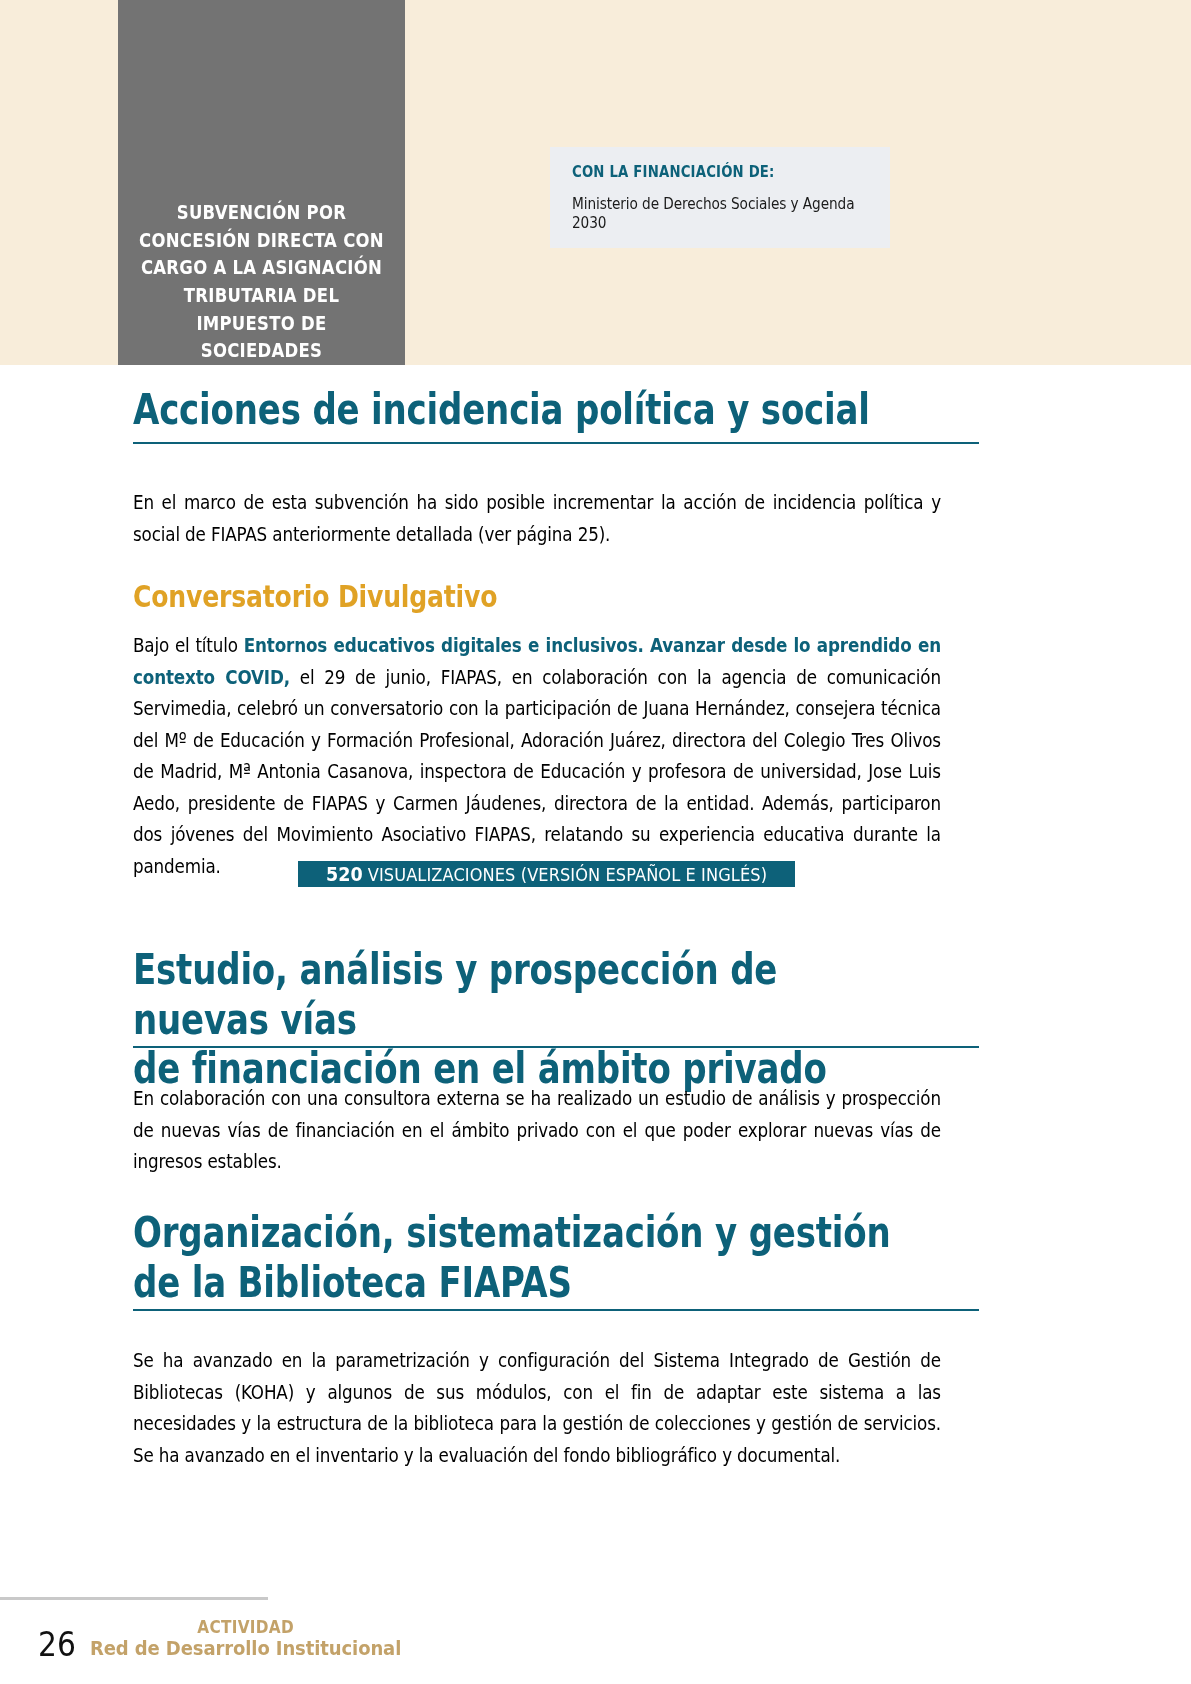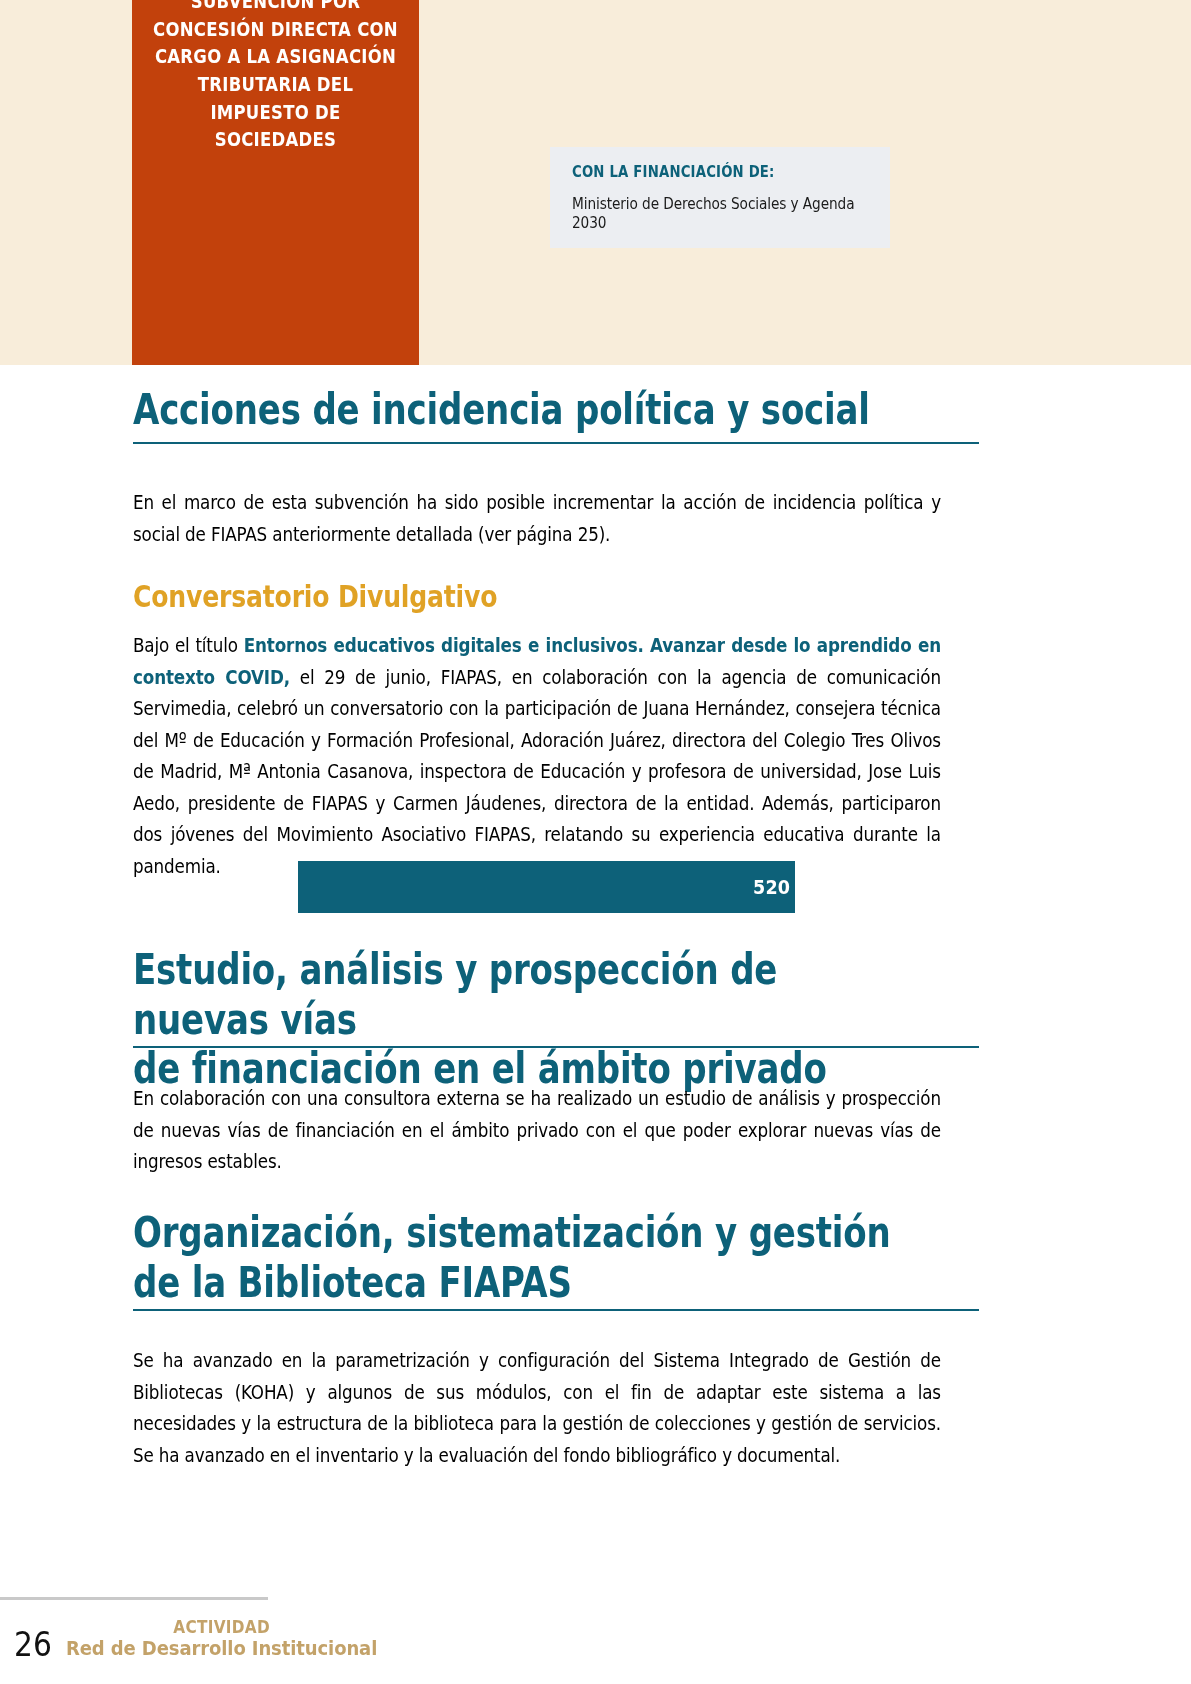--- a/index.html
+++ b/index.html
@@ -19,27 +19,27 @@
   .top-band {
     position: absolute;
     left: 0;
     top: 0;
     width: 1191px;
     height: 365px;
     background: #f8edda;
   }
   .grant-block {
     position: absolute;
-    left: 132px;
+    left: 118px;
     top: 0;
     width: 287px;
     height: 365px;
-    background: #c2410c;
+    background: #737373;
     display: flex;
-    align-items: flex-start;
+    align-items: flex-end;
     justify-content: center;
   }
   .grant-text {
     color: #ffffff;
     font-family: "DejaVu Sans Condensed", "Liberation Sans Narrow", "Liberation Sans", sans-serif;
     font-weight: bold;
     font-size: 19.5px;
     line-height: 1.42;
     letter-spacing: 0.3px;
     text-align: center;
@@ -129,25 +129,25 @@
 
   .hl {
     color: #0d6179;
     font-weight: bold;
   }
 
   .stat-banner {
     position: absolute;
     left: 298px;
     width: 497px;
-    height: 52px;
+    height: 26px;
     background: #0d6179;
     display: flex;
     align-items: center;
-    justify-content: flex-end;
+    justify-content: center;
     color: #ffffff;
     font-family: "DejaVu Sans Condensed", "Liberation Sans Narrow", "Liberation Sans", sans-serif;
     font-size: 18px;
     letter-spacing: 0.1px;
   }
   .stat-banner .num {
     font-weight: bold;
     font-size: 19.5px;
     margin-right: 5px;
   }
@@ -171,20 +171,21 @@
     align-items: flex-start;
   }
   .page-num {
     color: #111111;
     font-family: "DejaVu Sans Condensed", "Liberation Sans Narrow", "Liberation Sans", sans-serif;
     font-size: 33px;
     width: 66px;
     text-align: center;
     line-height: 1;
     padding-top: 16px;
+    margin-left: 24px;
   }
   .footer-labels {
     font-family: "DejaVu Sans Condensed", "Liberation Sans Narrow", "Liberation Sans", sans-serif;
     color: #c3a269;
     line-height: 1.12;
     padding-top: 6px;
   }
   .footer-activity {
     font-weight: bold;
     font-size: 17px;
@@ -220,20 +221,21 @@
 <hr class="rule col" style="top:442px;">
 
 <p class="body-text col" style="top:487px;">En el marco de esta subvención ha sido posible incrementar la acción de incidencia política y social de FIAPAS anteriormente detallada (ver página 25).</p>
 
 <h2 class="sub-title col" style="top:578px;">Conversatorio Divulgativo</h2>
 
 <p class="body-text col" style="top:630px;"><span>Bajo el título </span><span class="hl">Entornos educativos digitales e inclusivos. Avanzar desde lo aprendido en contexto COVID,</span><span> el 29 de junio, FIAPAS, en colaboración con la agencia de comunicación Servimedia, celebró un conversatorio con la participación de Juana Hernández, consejera técnica del Mº de Educación y Formación Profesional, Adoración Juárez, directora del Colegio Tres Olivos de Madrid, Mª Antonia Casanova, inspectora de Educación y profesora de universidad, Jose Luis Aedo, presidente de FIAPAS y Carmen Jáudenes, directora de la entidad. Además, participaron dos jóvenes del Movimiento Asociativo FIAPAS, relatando su experiencia educativa durante la pandemia.</span></p>
 
 <div class="stat-banner" style="top:861px;">
   <span class="num">520</span>
+  <span>VISUALIZACIONES (VERSIÓN ESPAÑOL E INGLÉS)</span>
 </div>
 
 <h1 class="section-title col" style="top:945px;">Estudio, análisis y prospección de nuevas vías
 de financiación en el ámbito privado</h1>
 <hr class="rule col" style="top:1046px;">
 
 <p class="body-text col" style="top:1083px;">En colaboración con una consultora externa se ha realizado un estudio de análisis y prospección de nuevas vías de financiación en el ámbito privado con el que poder explorar nuevas vías de ingresos estables.</p>
 
 <h1 class="section-title col" style="top:1208px;">Organización, sistematización y gestión
 de la Biblioteca FIAPAS</h1>

